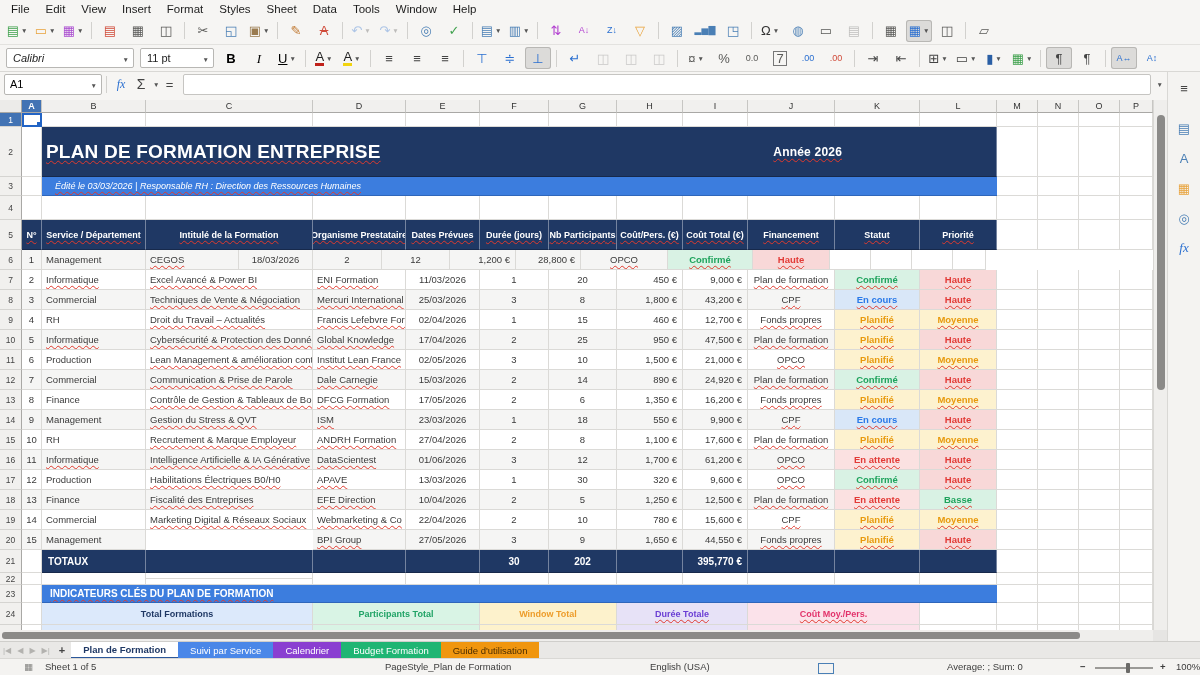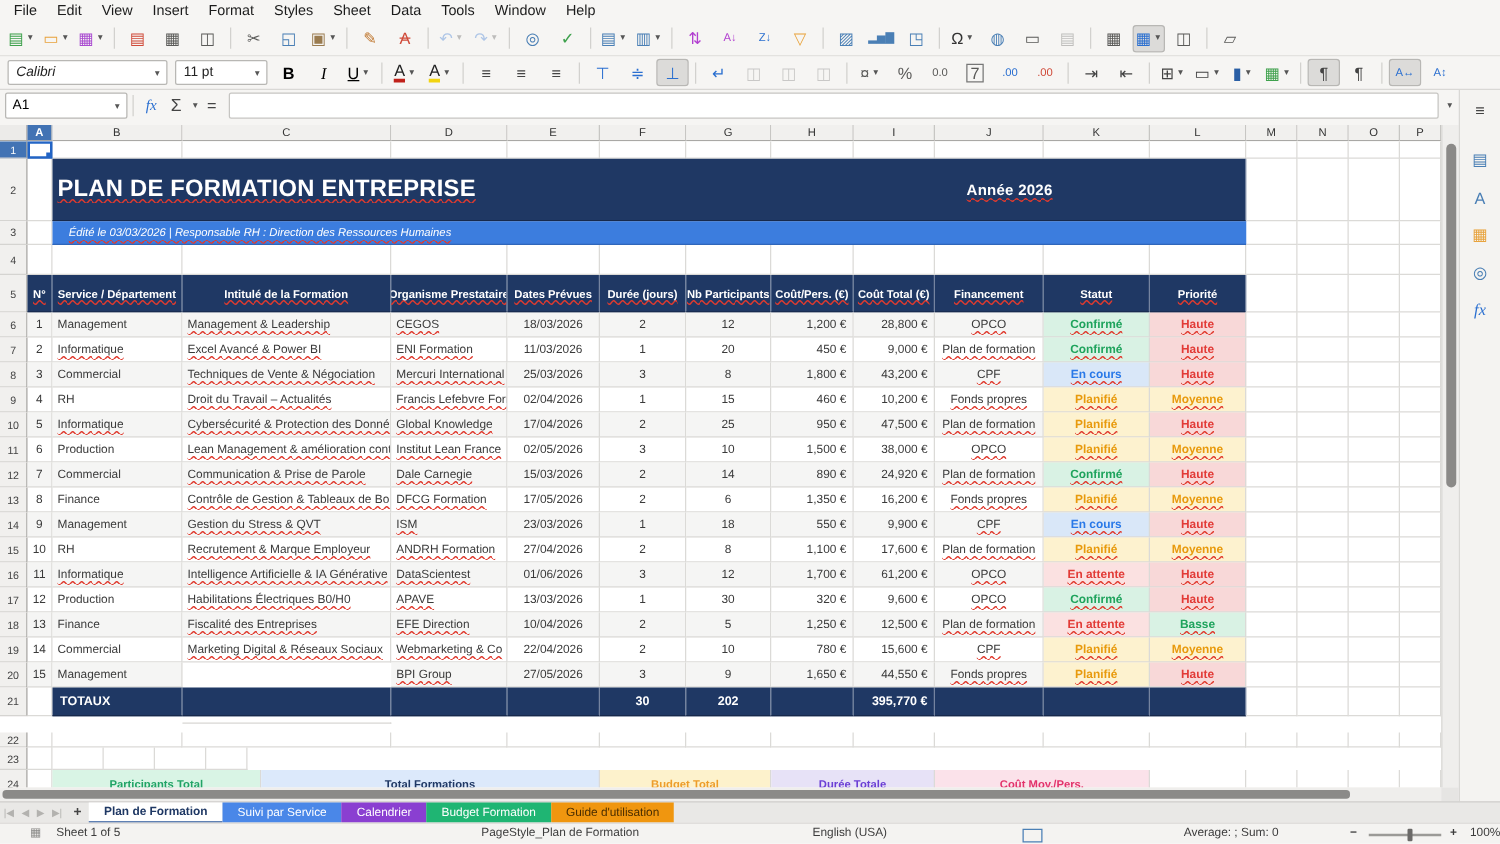--- a/index.html
+++ b/index.html
@@ -468,23 +468,20 @@
         <div class="cell" style="width: 33px;"></div>
       </div>
       <div class="grow" style="height: 20px;">
         <div class="rn">6</div>
         <div class="cell zebra c-center" style="width: 20px;">
           <span>1</span>
         </div>
         <div class="cell zebra" style="width: 104px;">
           <span>Management</span>
         </div>
-        <div class="cell zebra" style="width: 167px;">
-          <span class="sq">Management &amp; Leadership</span>
-        </div>
         <div class="cell zebra" style="width: 93px;">
           <span class="sq">CEGOS</span>
         </div>
         <div class="cell zebra c-center" style="width: 74px;">
           <span>18/03/2026</span>
         </div>
         <div class="cell zebra c-center" style="width: 69px;">
           <span>2</span>
         </div>
         <div class="cell zebra c-center" style="width: 68px;">
@@ -616,21 +613,21 @@
         <div class="cell c-center" style="width: 69px;">
           <span>1</span>
         </div>
         <div class="cell c-center" style="width: 68px;">
           <span>15</span>
         </div>
         <div class="cell c-right" style="width: 66px;">
           <span>460 €</span>
         </div>
         <div class="cell c-right" style="width: 65px;">
-          <span>10,200 €</span>
+          <span>12,700 €</span>
         </div>
         <div class="cell c-center" style="width: 87px;">
           <span class="sq">Fonds propres</span>
         </div>
         <div class="cell c-center" style="width: 85px; background: rgb(253, 242, 207);">
           <span class="sq" style="color: rgb(232, 154, 13); font-weight: bold;">Planifié</span>
         </div>
         <div class="cell c-center" style="width: 77px; background: rgb(253, 242, 207);">
           <span class="sq" style="color: rgb(232, 154, 13); font-weight: bold;">Moyenne</span>
         </div>
@@ -702,21 +699,21 @@
         <div class="cell c-center" style="width: 69px;">
           <span>3</span>
         </div>
         <div class="cell c-center" style="width: 68px;">
           <span>10</span>
         </div>
         <div class="cell c-right" style="width: 66px;">
           <span>1,500 €</span>
         </div>
         <div class="cell c-right" style="width: 65px;">
-          <span>38,000 €</span>
+          <span>21,000 €</span>
         </div>
         <div class="cell c-center" style="width: 87px;">
           <span class="sq">OPCO</span>
         </div>
         <div class="cell c-center" style="width: 85px; background: rgb(253, 242, 207);">
           <span class="sq" style="color: rgb(232, 154, 13); font-weight: bold;">Planifié</span>
         </div>
         <div class="cell c-center" style="width: 77px; background: rgb(253, 242, 207);">
           <span class="sq" style="color: rgb(232, 154, 13); font-weight: bold;">Moyenne</span>
         </div>
@@ -1124,21 +1121,21 @@
         <div class="cell navy" style="width: 66px;"></div>
         <div class="cell navy c-right" style="width: 65px; font-weight: bold; font-size: 10px;">395,770 €</div>
         <div class="cell navy" style="width: 87px;"></div>
         <div class="cell navy" style="width: 85px;"></div>
         <div class="cell navy" style="width: 77px;"></div>
         <div class="cell" style="width: 41px;"></div>
         <div class="cell" style="width: 41px;"></div>
         <div class="cell" style="width: 41px;"></div>
         <div class="cell" style="width: 33px;"></div>
       </div>
-      <div class="grow" style="height: 12px; margin-top: 13px;">
+      <div class="grow" style="height: 12px;">
         <div class="rn">22</div>
         <div class="cell" style="width: 20px;"></div>
         <div class="cell" style="width: 104px;"></div>
         <div class="cell" style="width: 167px;"></div>
         <div class="cell" style="width: 93px;"></div>
         <div class="cell" style="width: 74px;"></div>
         <div class="cell" style="width: 69px;"></div>
         <div class="cell" style="width: 68px;"></div>
         <div class="cell" style="width: 66px;"></div>
         <div class="cell" style="width: 65px;"></div>
@@ -1146,36 +1143,39 @@
         <div class="cell" style="width: 85px;"></div>
         <div class="cell" style="width: 77px;"></div>
         <div class="cell" style="width: 41px;"></div>
         <div class="cell" style="width: 41px;"></div>
         <div class="cell" style="width: 41px;"></div>
         <div class="cell" style="width: 33px;"></div>
       </div>
       <div class="grow" style="height: 18px;">
         <div class="rn">23</div>
         <div class="cell" style="width: 20px;"></div>
+        <div class="cell banner-blue" style="width: 955px; font-weight: bold; font-size: 10px; padding-left: 8px;">
+          <span class="sq">INDICATEURS CLÉS DU PLAN DE FORMATION</span>
+        </div>
         <div class="cell" style="width: 41px;"></div>
         <div class="cell" style="width: 41px;"></div>
         <div class="cell" style="width: 41px;"></div>
         <div class="cell" style="width: 33px;"></div>
       </div>
       <div class="grow" style="height: 22px;">
         <div class="rn">24</div>
         <div class="cell" style="width: 20px;"></div>
+        <div class="cell c-center" style="width: 271px; background: rgb(220, 233, 251); font-weight: bold;">
+          <span style="color: rgb(31, 56, 100); font-size: 9px;">Total Formations</span>
+        </div>
         <div class="cell c-center" style="width: 167px; background: rgb(217, 244, 229); font-weight: bold;">
           <span style="color: rgb(33, 163, 102); font-size: 9px;">Participants Total</span>
         </div>
-        <div class="cell c-center" style="width: 271px; background: rgb(220, 233, 251); font-weight: bold;">
-          <span style="color: rgb(31, 56, 100); font-size: 9px;">Total Formations</span>
-        </div>
         <div class="cell c-center" style="width: 137px; background: rgb(253, 242, 204); font-weight: bold;">
-          <span style="color: rgb(237, 157, 43); font-size: 9px;">Budget Total</span>
+          <span style="color: rgb(237, 157, 43); font-size: 9px;">Window Total</span>
         </div>
         <div class="cell c-center" style="width: 131px; background: rgb(231, 226, 247); font-weight: bold;">
           <span class="sq" style="color: rgb(107, 63, 212); font-size: 9px;">Durée Totale</span>
         </div>
         <div class="cell c-center" style="width: 172px; background: rgb(251, 226, 234); font-weight: bold;">
           <span class="sq" style="color: rgb(226, 51, 107); font-size: 9px;">Coût Moy./Pers.</span>
         </div>
         <div class="cell" style="width: 77px;"></div>
         <div class="cell" style="width: 41px;"></div>
         <div class="cell" style="width: 41px;"></div>

